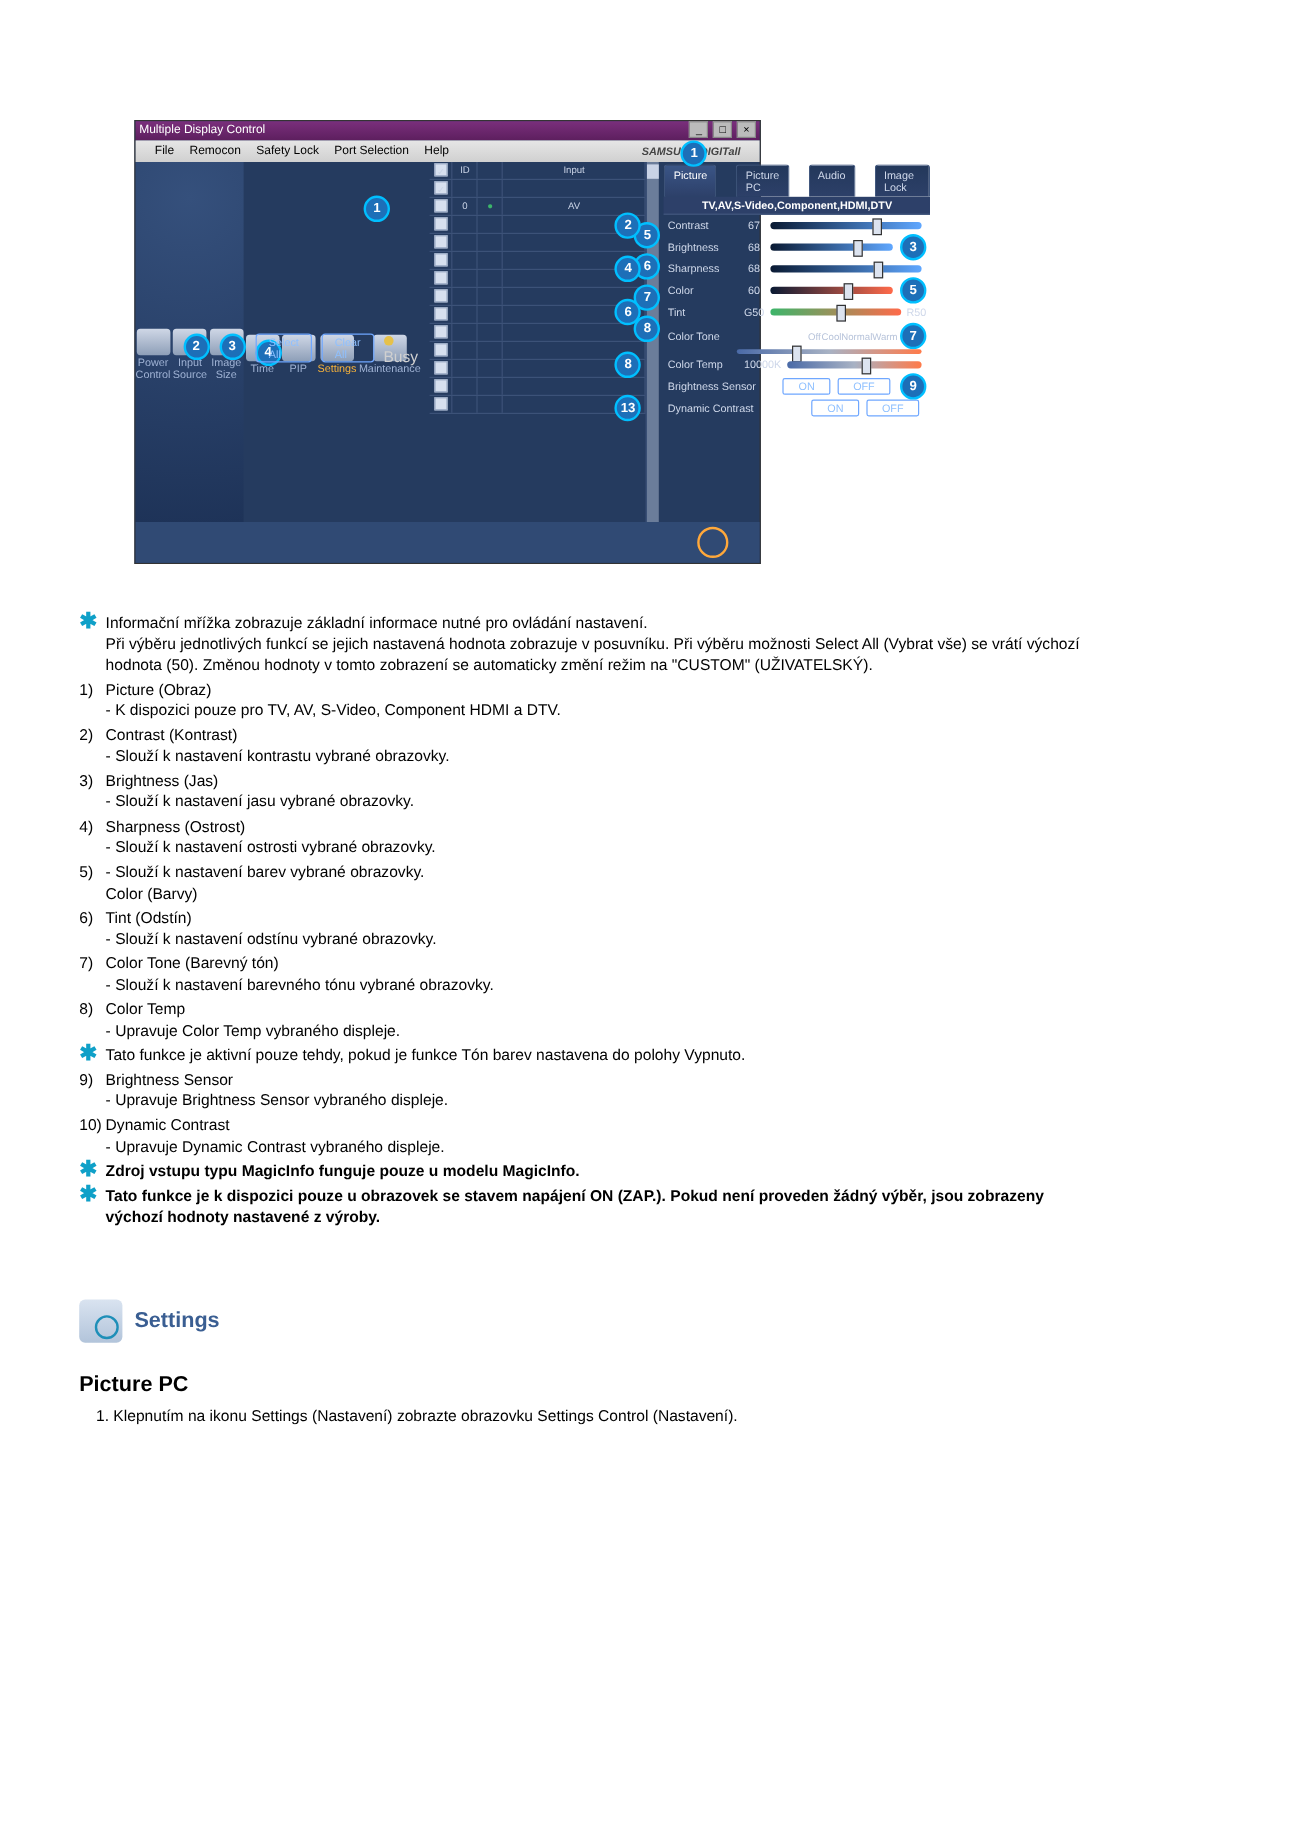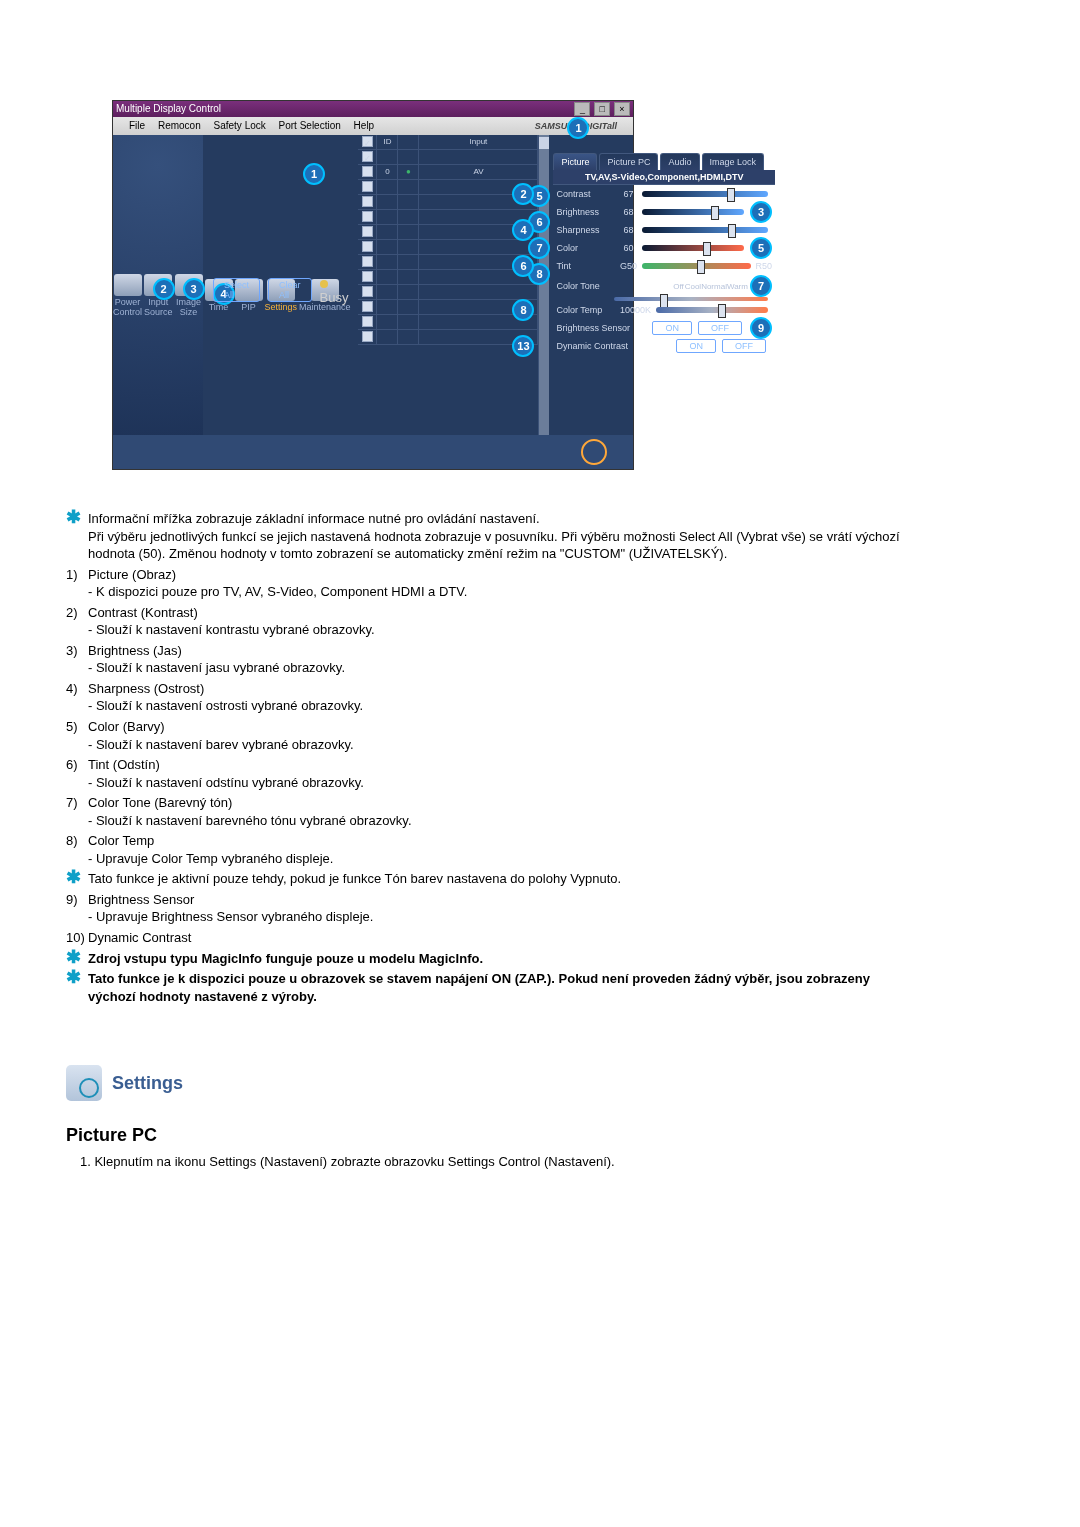--- a/index.html
+++ b/index.html
@@ -134,22 +134,22 @@
   .scroll{width:10px;background:#6b7d9a;}
   .scroll .thumb{background:#c9d3e6;height:12px;margin-top:2px;}
   .gchk{display:inline-block;width:9px;height:9px;border:1px solid #98a8c4;background:#d7e0ef;margin-top:1px;}
   .panel {
     flex: 1;
     padding: 0 4px;
     position: relative;
   }
   .tabs {
     display: flex;
-    gap: 2px;
-    margin-top: 18px;
+    gap: 16px;
+    margin-top: 2px;
   }
   .tab {
     background: linear-gradient(#23385b,#2d4069);
     color: #cfd8ea;
     font-size: 9px;
     padding: 3px 7px;
     border: 1px solid #42587e;
     border-bottom: none;
     border-radius: 3px 3px 0 0;
   }
@@ -545,22 +545,22 @@
         <div class="row-d">
           <div class="num">4)</div>
           <div class="txt">
             <div>Sharpness (Ostrost)</div>
             <div>- Slouží k nastavení ostrosti vybrané obrazovky.</div>
           </div>
         </div>
         <div class="row-d">
           <div class="num">5)</div>
           <div class="txt">
+            <div>- Slouží k nastavení barev vybrané obrazovky.</div>
             <div>Color (Barvy)</div>
-            <div>- Slouží k nastavení barev vybrané obrazovky.</div>
           </div>
         </div>
         <div class="row-d">
           <div class="num">6)</div>
           <div class="txt">
             <div>Tint (Odstín)</div>
             <div>- Slouží k nastavení odstínu vybrané obrazovky.</div>
           </div>
         </div>
         <div class="row-d">
@@ -587,20 +587,21 @@
           <div class="num">9)</div>
           <div class="txt">
             <div>Brightness Sensor</div>
             <div>- Upravuje Brightness Sensor vybraného displeje.</div>
           </div>
         </div>
         <div class="row-d">
           <div class="num">10)</div>
           <div class="txt">
             <div>Dynamic Contrast</div>
+            <div>- Upravuje Dynamic Contrast vybraného displeje.</div>
           </div>
         </div>
       </div>
     <div id="doc-stars">
         <div class="row-d">
           <div class="star">✱</div>
           <div class="txt bold">Zdroj vstupu typu MagicInfo funguje pouze u modelu MagicInfo.</div>
         </div>
         <div class="row-d">
           <div class="star">✱</div>

